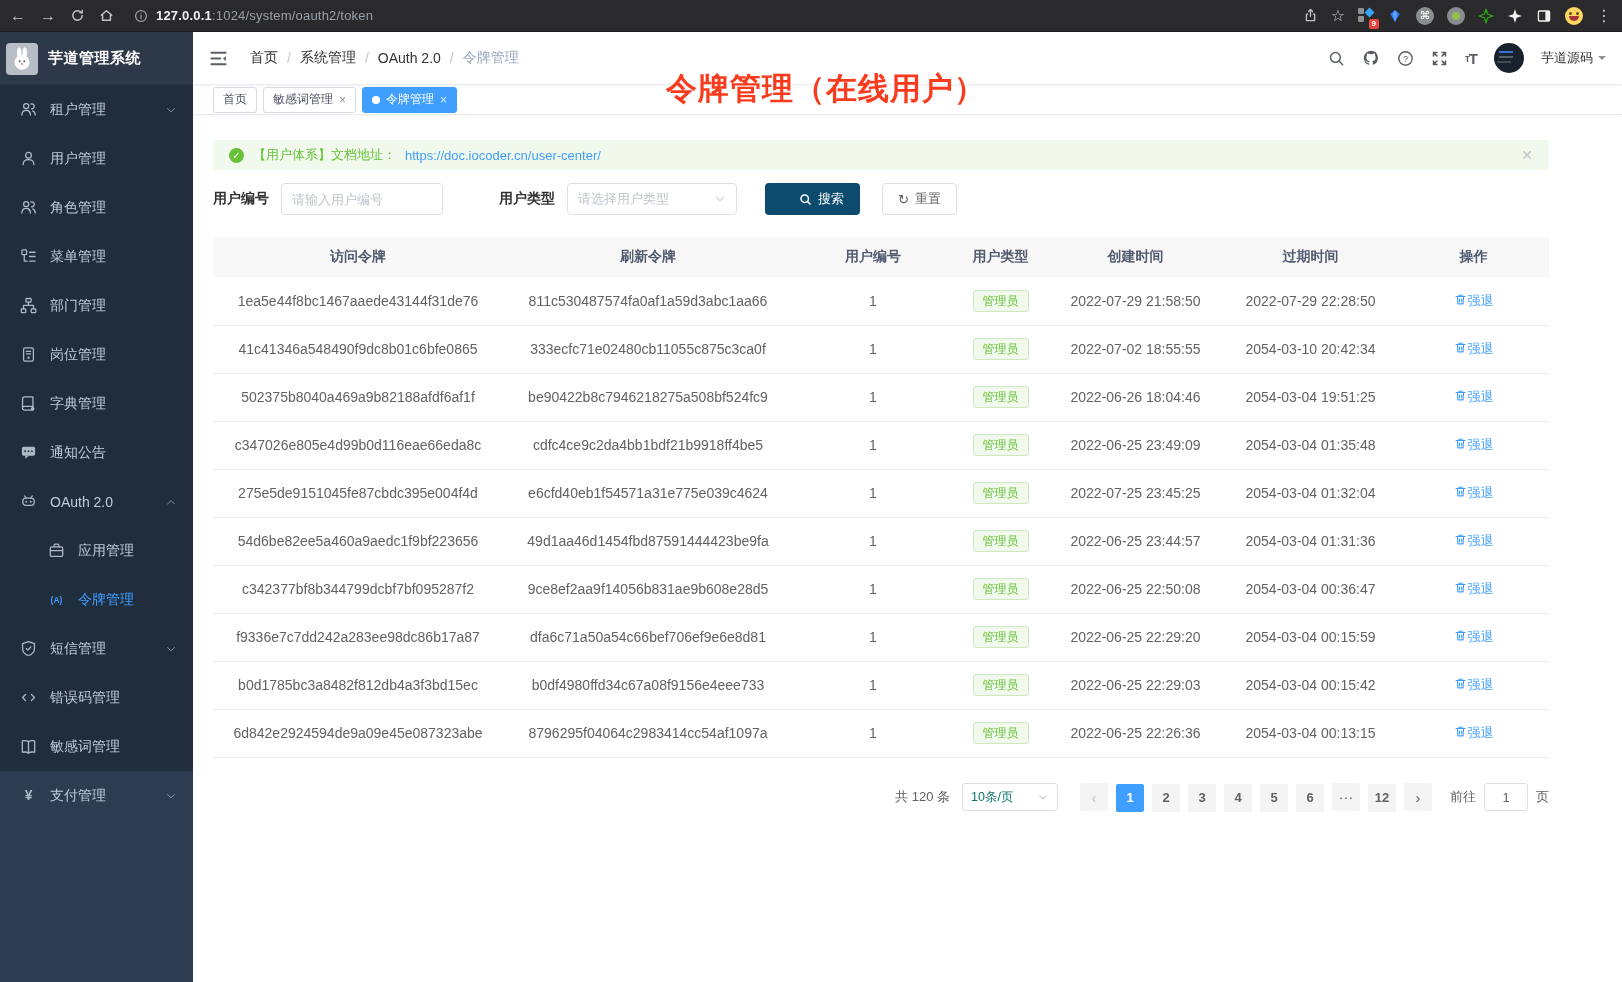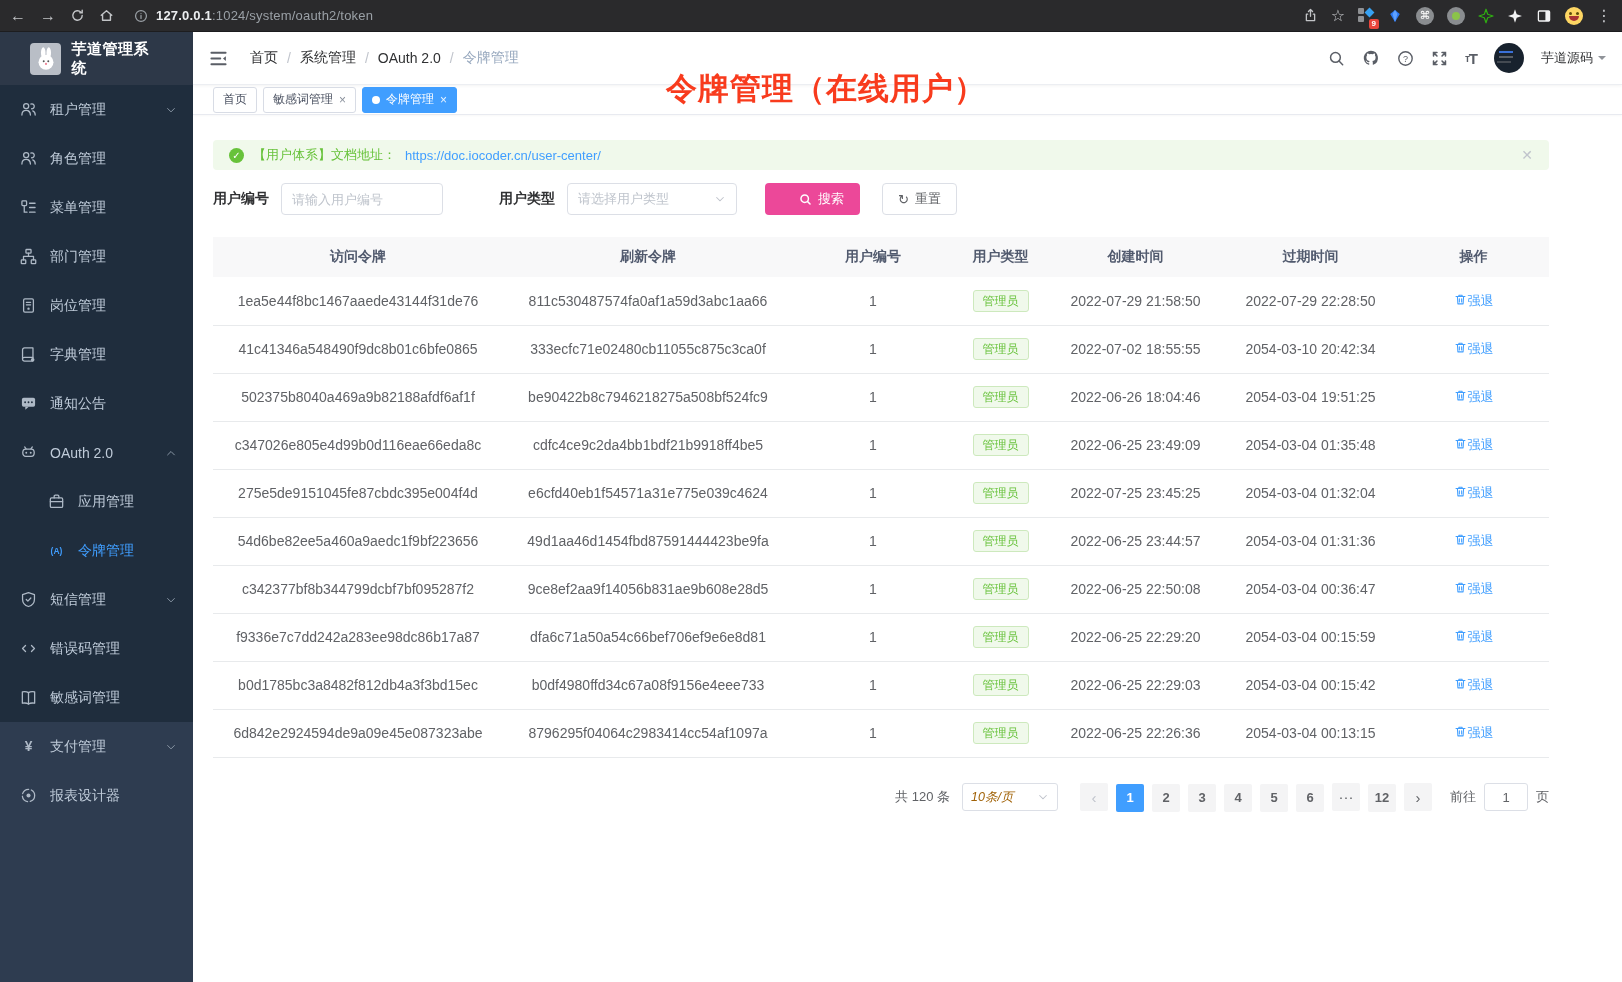--- a/index.html
+++ b/index.html
@@ -29,21 +29,21 @@
   .emoji::before { content:""; position:absolute; left:4px; top:5px; width:3px; height:3px;
     border-radius:50%; background:#5f4c0b; box-shadow:7px 0 0 #5f4c0b; }
   .emoji::after { content:""; position:absolute; left:4px; top:9px; width:10px; height:5px;
     border-radius:0 0 10px 10px; background:#a33; }
 
   
   .shell { display:flex; height:950px; }
 
   
   .sidebar { width:193px; background:#1f2d3d; color:#bfcbd9; display:flex; flex-direction:column; flex:0 0 193px; }
-  .logo-row { height:53px; background:#2d3848; display:flex; align-items:center; gap:10px; padding:0 30px; flex:0 0 53px; }
+  .logo-row { height:53px; background:#2d3848; display:flex; align-items:center; gap:10px; padding:0 6px; flex:0 0 53px; }
   .logo-img { width:32px; height:32px; border-radius:4px; background:#b9bec6; display:flex; align-items:center; justify-content:center; overflow:hidden; }
   .logo-title { color:#fff; font-size:15px; font-weight:bold; letter-spacing:.5px; }
   .menu { display:flex; flex-direction:column; }
   .menu-light { background:#2e3c50; flex:1; display:flex; flex-direction:column; }
   .side-item { height:49px; display:flex; align-items:center; gap:13px; padding:0 16px 0 20px;
     font-size:14px; cursor:pointer; color:#bfcbd9; }
   .side-item .ico { width:17px; height:17px; color:#aeb9c6; display:flex; align-items:center; justify-content:center; flex:0 0 17px; }
   .side-item .lbl { flex:1; white-space:nowrap; }
   .side-item .arrow { color:#8a97a6; display:flex; }
   .side-item.child { padding-left:48px; }
@@ -99,39 +99,39 @@
   .f-input, .f-select { height:32px; border:1px solid #dcdfe6; border-radius:4px; background:#fff;
     font-size:13px; color:#404040; padding:0 10px; font-family:inherit; }
   .f-input { width:162px; }
   .f-input::placeholder { color:#bfc4cc; }
   .f-select { width:170px; display:flex; align-items:center; justify-content:space-between;
     color:#bfc4cc; cursor:pointer; margin-right:18px; }
   .f-select .chev { color:#c0c4cc; }
   .gap { width:36px; }
   .btn { height:32px; border-radius:4px; font-size:13px; display:inline-flex; align-items:center;
     gap:6px; padding:0 15px; cursor:pointer; border:1px solid transparent; font-family:inherit; }
-  .btn-primary { background:#ec4899; color:#fff;padding-left:33px; }
+  .btn-primary { background:#0c4a6e; color:#fff;padding-left:33px; }
   .btn-plain { background:#fff; color:#606266; border-color:#dcdfe6; margin-left:12px; }
 
   
   table { width:1336px; border-collapse:collapse; table-layout:fixed; margin-top:22px; }
   thead th { background:#f8f8f9; height:40px; font-size:14px; font-weight:bold; color:#515a6e; text-align:center; }
   tbody td { height:48px; font-size:14px; color:#606266; text-align:center;
     border-bottom:1px solid #e8eaec; white-space:nowrap; overflow:hidden; }
   .tag-success { display:inline-block; padding:3px 9px; font-size:12px; border-radius:3px;
     background:#f0f9eb; border:1px solid #cde9bd; color:#67c23a; line-height:1.2; }
   .link-danger { color:#409eff; font-size:13px; cursor:pointer; display:inline-flex; align-items:center; gap:1px; }
 
   
   .pagination { width:1336px; margin-top:25px; display:flex; align-items:center;
     justify-content:flex-end; gap:0; font-size:13px; color:#606266; }
   .pg-total { margin-right:12px; }
   .pg-size { width:96px; height:28px; border:1px solid #dcdfe6; border-radius:3px; display:flex;
-    align-items:center; justify-content:space-between; padding:0 8px; color:#a16207; font-size:12.5px;
-    cursor:pointer; margin-right:18px;font-style:italic; }
+    align-items:center; justify-content:space-between; padding:0 8px; color:#0f766e; font-size:12.5px;
+    cursor:pointer; margin-right:18px; }
   .pg-size .chev { color:#c0c4cc; }
   .pg-btn { min-width:28px; height:28px; background:#f4f4f5; border-radius:2px; margin:0 4px;
     display:inline-flex; align-items:center; justify-content:center; font-size:13px; font-weight:bold;
     color:#606266; cursor:pointer; padding:0 4px; }
   .pg-btn.arrow { font-size:15px; font-weight:normal; }
   .pg-btn.disabled { color:#c0c4cc; cursor:default; }
   .pg-btn.active { background:#409eff; color:#fff; cursor:default; }
   .pg-goto { display:flex; align-items:center; gap:8px; margin-left:14px; }
   .pg-goto input { width:44px; height:28px; border:1px solid #dcdfe6; border-radius:3px;
     text-align:center; font-size:13px; color:#606266; font-family:inherit; }
@@ -230,20 +230,29 @@
           <span class="lbl">租户管理</span>
           <span class="arrow">
             <svg class="chev" viewBox="0 0 16 16" fill="none" stroke="currentColor" stroke-width="1.3" stroke-linecap="round">
               <path d="M3.5 6l4.5 4.5L12.5 6"></path>
             </svg>
           </span>
         </div>
         <div class="side-item">
           <span class="ico">
             <svg viewBox="0 0 16 16" width="17" height="17" fill="none" stroke="currentColor" stroke-width="1.2" stroke-linecap="round" stroke-linejoin="round">
+              <circle cx="8" cy="5" r="2.7"></circle>
+              <path d="M2.9 13.8c0-3 2.2-4.8 5.1-4.8s5.1 1.8 5.1 4.8"></path>
+            </svg>
+          </span>
+          <span class="lbl">用户管理</span>
+        </div>
+        <div class="side-item">
+          <span class="ico">
+            <svg viewBox="0 0 16 16" width="17" height="17" fill="none" stroke="currentColor" stroke-width="1.2" stroke-linecap="round" stroke-linejoin="round">
               <circle cx="5.8" cy="4.8" r="2.4"></circle>
               <path d="M1.8 13.2c0-2.6 1.8-4.3 4-4.3s4 1.7 4 4.3"></path>
               <path d="M10.2 2.9a2.3 2.3 0 1 1 .7 4.4M12 9.3c1.6.6 2.3 2 2.3 3.9"></path>
             </svg>
           </span>
           <span class="lbl">角色管理</span>
         </div>
         <div class="side-item">
           <span class="ico">
             <svg viewBox="0 0 16 16" width="17" height="17" fill="none" stroke="currentColor" stroke-width="1.2" stroke-linecap="round" stroke-linejoin="round">
@@ -365,29 +374,20 @@
             <svg viewBox="0 0 16 16" width="17" height="17" fill="none" stroke="currentColor" stroke-width="1.2" stroke-linecap="round" stroke-linejoin="round">
               <text x="8" y="12.5" font-size="13" text-anchor="middle" fill="currentColor" stroke="none" font-weight="bold">¥</text>
             </svg>
           </span>
           <span class="lbl">支付管理</span>
           <span class="arrow">
             <svg class="chev" viewBox="0 0 16 16" fill="none" stroke="currentColor" stroke-width="1.3" stroke-linecap="round">
               <path d="M3.5 6l4.5 4.5L12.5 6"></path>
             </svg>
           </span>
-        </div>
-        <div class="side-item">
-          <span class="ico">
-            <svg viewBox="0 0 16 16" width="17" height="17" fill="none" stroke="currentColor" stroke-width="1.2" stroke-linecap="round" stroke-linejoin="round">
-              <circle cx="8" cy="8" r="5.8" stroke-dasharray="7.2 2.6"></circle>
-              <circle cx="8" cy="8" r="1.9" fill="currentColor" stroke="none"></circle>
-            </svg>
-          </span>
-          <span class="lbl">报表设计器</span>
         </div>
       </div>
   </aside>
 
   <div class="main">
     <header class="app-header">
       <span class="hamburger">
         <svg width="19" height="19" viewBox="0 0 16 16" fill="none" stroke="#5a5e66" stroke-width="1.6" stroke-linecap="round">
             <path d="M2 3.2h12M2 8h7.5M2 12.8h12"></path>
             <path d="M14.2 6l-2.4 2 2.4 2z" fill="#5a5e66" stroke="none"></path>

